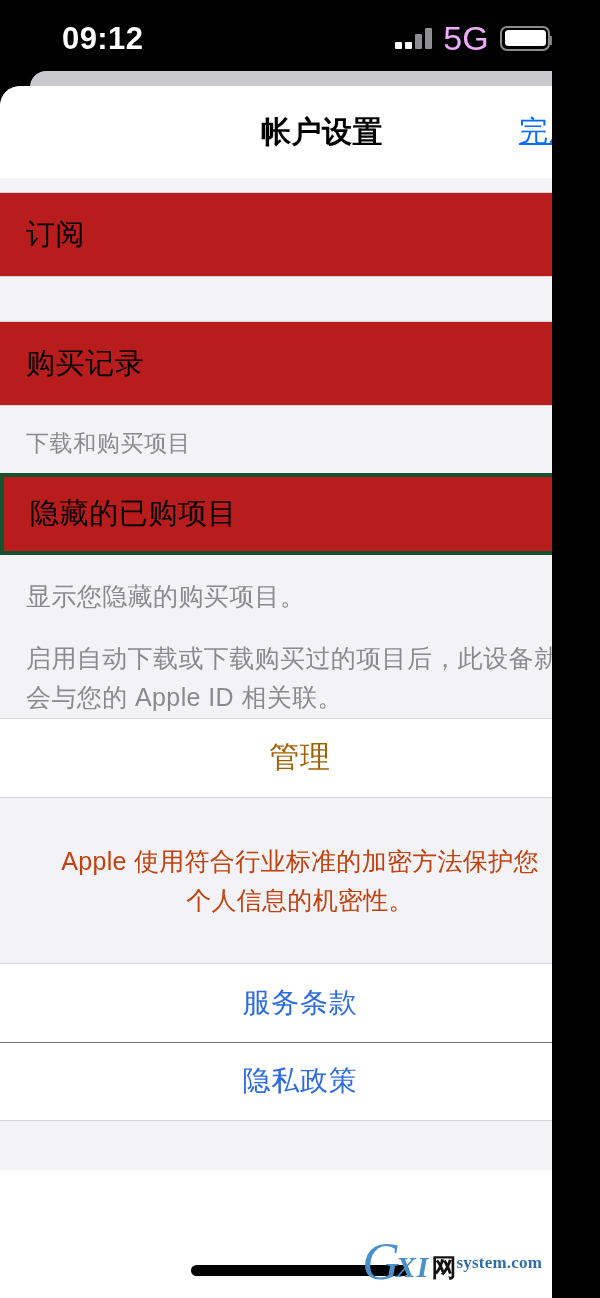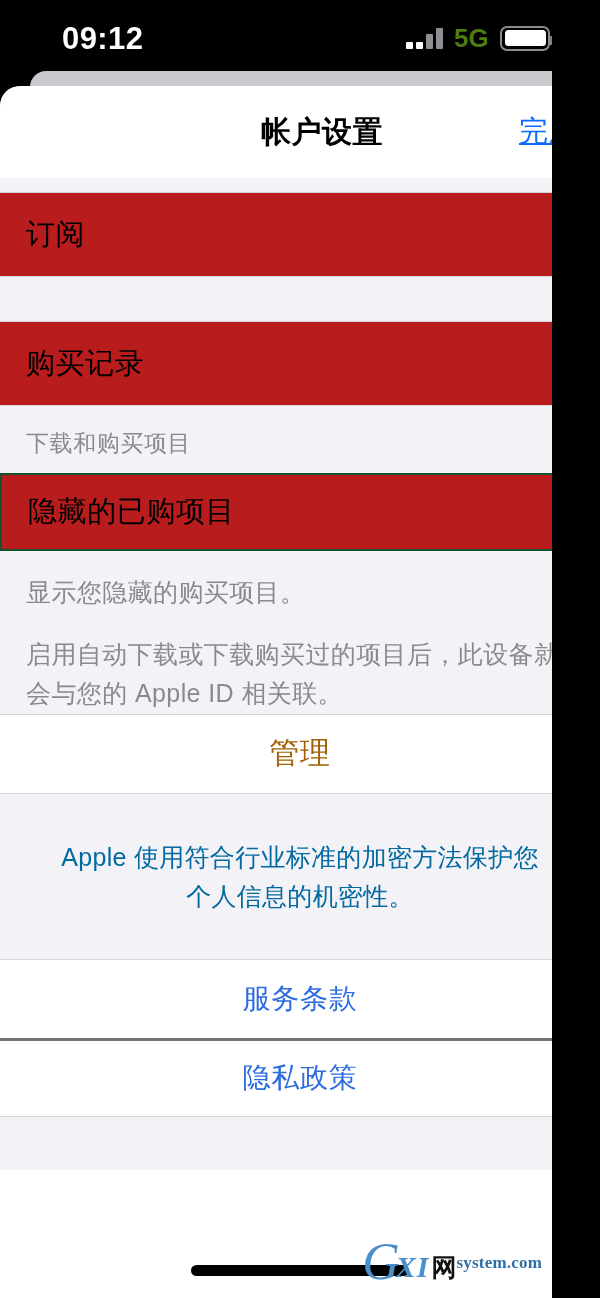--- a/index.html
+++ b/index.html
@@ -56,23 +56,23 @@
     display: block;
     width: 7px;
     background: #ffffff;
     border-radius: 1px;
   }
   .signal-bars i.b1 { height: 7px; }
   .signal-bars i.b2 { height: 7px; }
   .signal-bars i.b3 { height: 15px; background: #8e8e93; }
   .signal-bars i.b4 { height: 21px; background: #8e8e93; }
   .net-label {
-    color: #4d7c0f;
-    font-size: 26px;
-    font-weight: 700;
+    color: #f0abfc;
+    font-size: 34px;
+    font-weight: 400;
     letter-spacing: 0.2px;
   }
   .battery {
     position: relative;
     width: 50px;
     height: 25px;
     border: 2.5px solid rgba(255,255,255,0.55);
     border-radius: 7px;
     display: flex;
     align-items: center;
@@ -181,21 +181,21 @@
   .chevron {
     width: 18px;
     height: 30px;
     flex: none;
   }
   .chevron svg { display: block; }
 
   
   .highlight-wrap {
     position: relative;
-    border: 2px solid #14532d;
+    border: 4px solid #14532d;
     background: #ffffff;
     margin: 0;
   }
   .highlight-wrap .row { height: 74px; }
 
   .section-header {
     font-size: 23px;
     color: #8a8a8e;
     padding: 22px 26px 14px 26px;
     letter-spacing: 0.6px;
@@ -221,37 +221,37 @@
     cursor: pointer;
   }
   .btn-row-label {
     font-size: 30px;
     color: #a16207;
     letter-spacing: 0.8px;
   }
 
   .centered-note {
     font-size: 25px;
-    color: #0369a1;
+    color: #c2410c;
     text-align: center;
     padding: 44px 52px 42px 52px;
     line-height: 1.58;
     letter-spacing: 0.3px;
     background: #f2f2f7;
   }
 
   .link-row {
     height: 78px;
     display: flex;
     align-items: center;
     justify-content: center;
     background: #ffffff;
     cursor: pointer;
   }
-  .link-row + .link-row { border-top: 3px solid #737373; }
+  .link-row + .link-row { border-top: 1px solid #737373; }
   .link-row-label {
     font-size: 28px;
     color: #2d6cdf;
     letter-spacing: 0.8px;
   }
 
   .tail-gap {
     height: 100px;
     background: #f2f2f7;
   }

